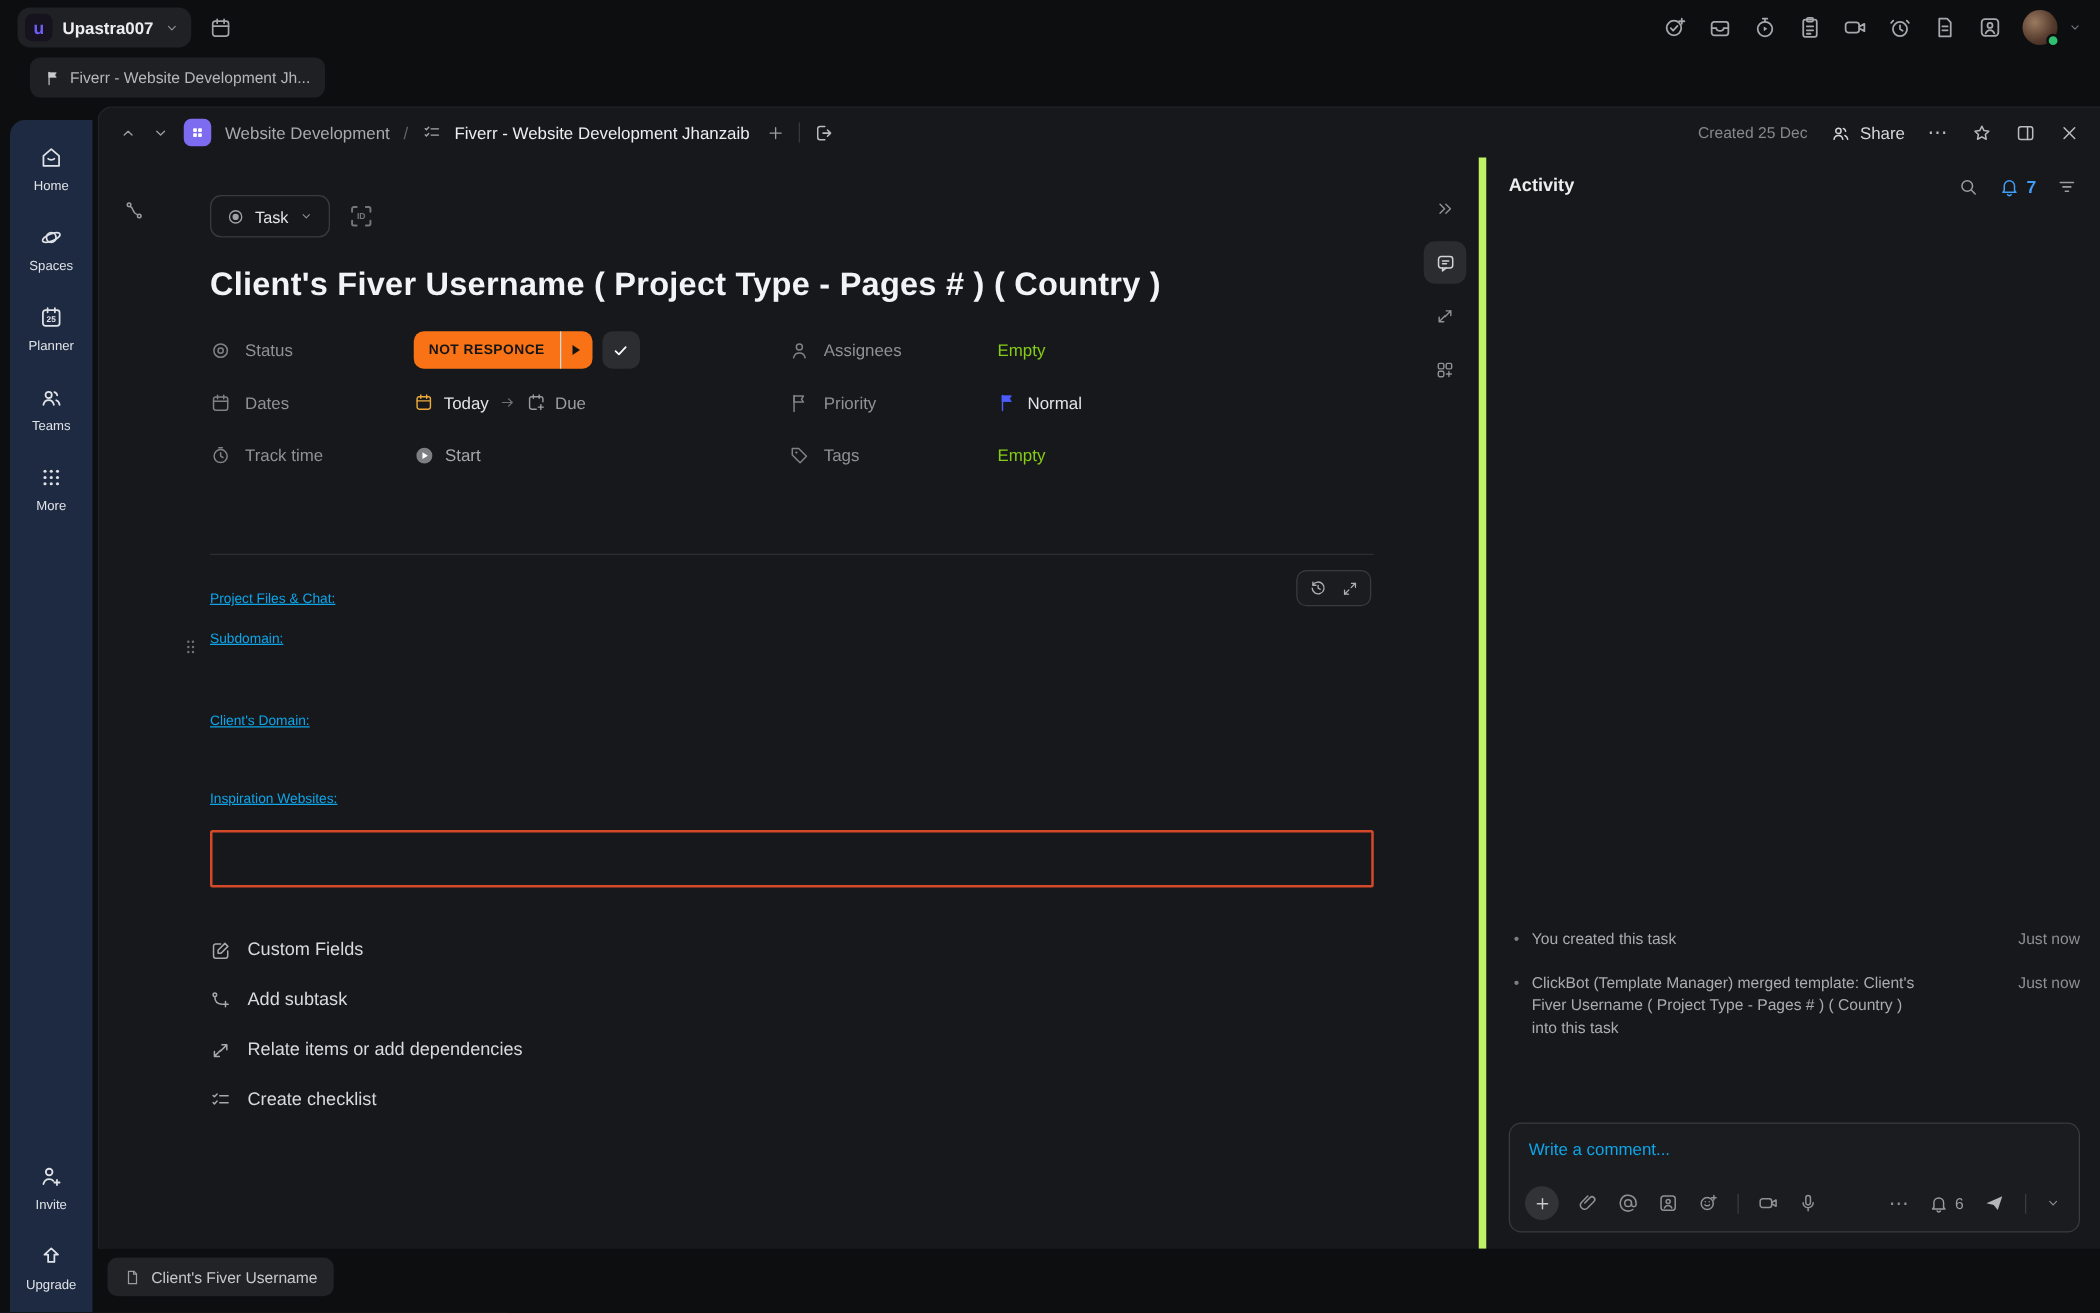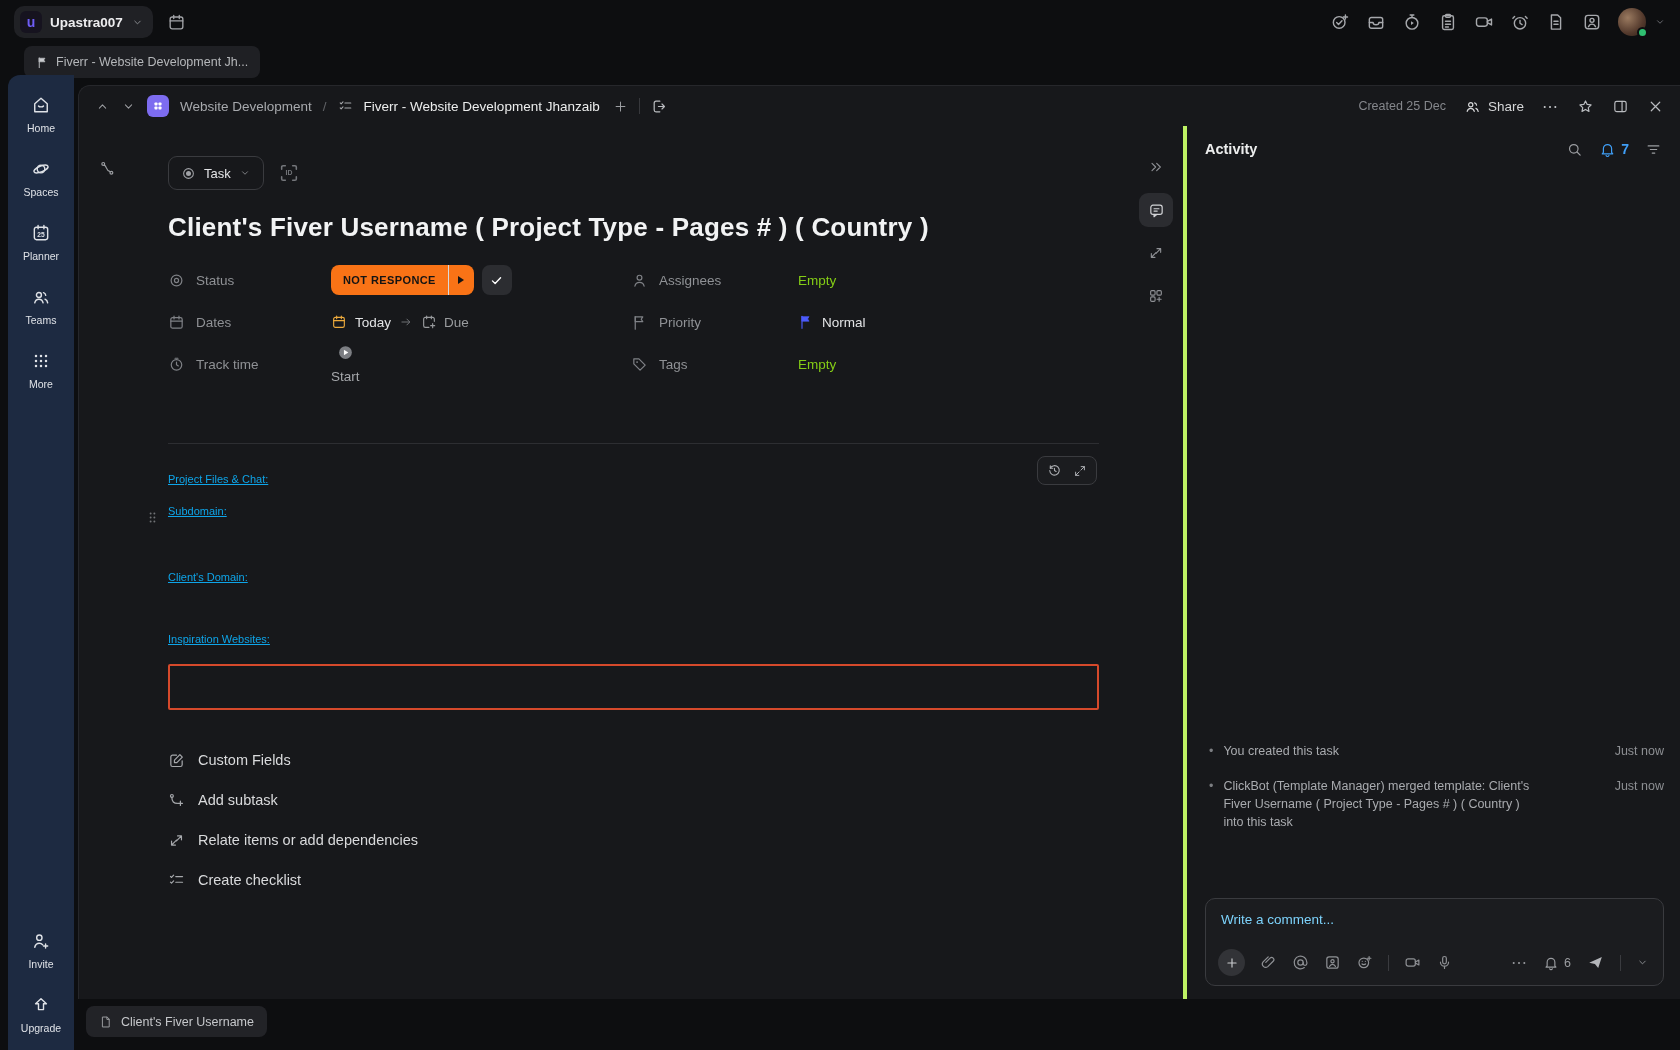--- a/index.html
+++ b/index.html
@@ -25,21 +25,21 @@
   .topbar-right { margin-left:auto; display:flex; align-items:center; gap:16px; color:#a6a8ac; }
   .avatar { width:28px; height:28px; border-radius:50%; background:radial-gradient(circle at 35% 35%, #9a7a60, #53392c 60%, #2e2019); position:relative; }
   .avatar .dot { position:absolute; right:-2px; bottom:-2px; width:11px; height:11px; border-radius:50%; background:#2fbf71; border:2px solid #0d0e10; }
   .av-chev { color:#77797e; margin-left:-8px; }
 
   
   .tabbar { position:absolute; top:46px; left:24px; height:32px; display:flex; }
   .tab-pill { display:flex; align-items:center; gap:7px; background:#1f2024; border-radius:8px; padding:0 12px; color:#b5b7ba; font-size:12.5px; }
 
   
-  .sidebar { position:absolute; left:8px; top:75px; bottom:0; width:66px; background:#1d2a41; border-radius:12px 0 0 0; display:flex; flex-direction:column; align-items:center; padding:20px 0 16px; color:#dfe2e7; }
+  .sidebar { position:absolute; left:8px; top:96px; bottom:0; width:66px; background:#1d2a41; border-radius:12px 0 0 0; display:flex; flex-direction:column; align-items:center; padding:20px 0 16px; color:#dfe2e7; }
   .side-item { display:flex; flex-direction:column; align-items:center; gap:7px; margin-bottom:25px; font-size:10.5px; cursor:pointer; }
   .side-spacer { flex:1; }
 
   
   .panel { position:absolute; left:78px; top:85px; right:0; bottom:51px; background:#17181b; border-radius:12px 0 0 0; border-top:1px solid #26272b; border-left:1px solid #26272b; overflow:hidden; }
   .panel-header { height:40px; display:flex; align-items:center; padding:0 16px; gap:11px; }
   .hdr-chev { color:#9b9da1; }
   .crumb-tile { width:22px; height:22px; border-radius:6px; background:#7d6cf0; display:flex; align-items:center; justify-content:center; color:#fff; }
   .crumb-space { color:#a7a9ad; font-size:13.5px; }
   .crumb-sep { color:#606266; font-size:13.5px; }
@@ -76,48 +76,48 @@
   .empty { color:#84cc16; }
   .status-pill { display:flex; align-items:stretch; background:#f97316; border-radius:8px; overflow:hidden; color:#141414; height:30px; cursor:pointer; }
   .status-text { display:flex; align-items:center; padding:0 12px; font-size:11px; font-weight:700; letter-spacing:.4px; }
   .status-arrow { border-left:1px solid #d8d9db; width:26px; display:flex; align-items:center; justify-content:center; }
   .tri-right { width:0; height:0; border-left:6px solid #141414; border-top:4.5px solid transparent; border-bottom:4.5px solid transparent; }
   .check-btn { width:30px; height:30px; background:#2c2d31; border-radius:8px; display:flex; align-items:center; justify-content:center; color:#fff; cursor:pointer; }
   .today-ic { color:#edaa3c; }
   .date-arrow { color:#6f7175; }
   .due { color:#9a9c9f; display:flex; align-items:center; gap:7px; }
   .flag-normal { color:#4c5bfb; }
-  .start { color:#a5a7ab; display:flex; align-items:center; gap:8px;flex-direction:column; }
+  .start { color:#a5a7ab; display:flex; align-items:center; gap:8px; }
   .play-wrap { color:#7c7e83; }
 
   .desc-divider { margin-top:58px; border-top:1px solid #2d2e32; }
   .desc-tools { position:absolute; top:330px; right:86px; display:flex; align-items:center; gap:11px; border:1px solid #3a3b3f; background:#1b1c1f; border-radius:8px; padding:6px 9px; color:#aeb0b4; }
   .desc-line { font-size:11px; color:#0ea5e9; line-height:22px;text-decoration:underline; }
   .dl1 { margin-top:24px; } .dl2 { margin-top:10px; } .dl3 { margin-top:44px; } .dl4 { margin-top:40px; }
   .drag-handle { position:absolute; left:66px; top:384px; color:#6f7175; }
   .red-box { margin-top:14px; height:46px; border:2px solid #d5492b; border-radius:2px; cursor:text; }
 
   .actions { margin-top:30px; }
   .action-item { height:40px; display:flex; align-items:center; gap:13px; font-size:14.5px; color:#d9dadc; cursor:pointer; }
   .action-item .aic { color:#a7a9ad; }
 
   
-  .activity { flex:1; border-left:4px solid #bef264; position:relative; }
+  .activity { flex:1; border-left:6px solid #bef264; position:relative; }
   .act-header { height:46px; display:flex; align-items:center; padding:0 18px; }
   .act-title { font-weight:700; font-size:14.5px; color:#eceded; }
   .act-tools { margin-left:auto; display:flex; align-items:center; gap:16px; color:#9b9da1; }
   .bell-badge { display:flex; align-items:center; gap:5px; color:#3f9ef6; font-size:14px; font-weight:600; cursor:pointer; }
   .act-entries { position:absolute; left:22px; right:16px; bottom:168px; display:flex; flex-direction:column; gap:17px; }
   .entry { display:flex; align-items:flex-start; gap:10px; font-size:12.5px; line-height:1.45; color:#a9abaf; }
   .entry .bullet::before { content:"•"; color:#7c7e82; }
   .entry .etext { width:318px; flex:none; }
   .entry .etime { margin-left:auto; color:#8d8f93; white-space:nowrap; }
 
   .comment-box { position:absolute; left:18px; right:16px; bottom:13px; height:88px; background:#1b1c1f; border:1px solid #3a3b3f; border-radius:10px; padding:13px 15px; cursor:text; }
-  .comment-ph { color:#7dd3fc; font-size:13.5px; }
+  .comment-ph { color:#0ea5e9; font-size:13.5px; }
   .comment-toolbar { position:absolute; left:12px; right:14px; bottom:9px; display:flex; align-items:center; gap:15px; color:#8f9195; }
   .plus-btn { width:27px; height:27px; border-radius:50%; background:#323337; color:#c9cbce; display:flex; align-items:center; justify-content:center; cursor:pointer; }
   .tb-divider { width:1px; height:16px; background:#3a3b3f; }
   .tb-spacer { flex:1; }
   .ellipsis::before { content:"⋯"; font-size:16px; letter-spacing:1px; }
   .bell6 { display:flex; align-items:center; gap:5px; font-size:12.5px; color:#9b9da1; cursor:pointer; }
   .send-btn { color:#b4b6ba; cursor:pointer; }
 
   
   .doc-pill { position:absolute; left:86px; bottom:13px; height:31px; background:#222327; border-radius:8px; display:flex; align-items:center; gap:8px; padding:0 13px; color:#c6c8cb; font-size:12.5px; cursor:pointer; }

